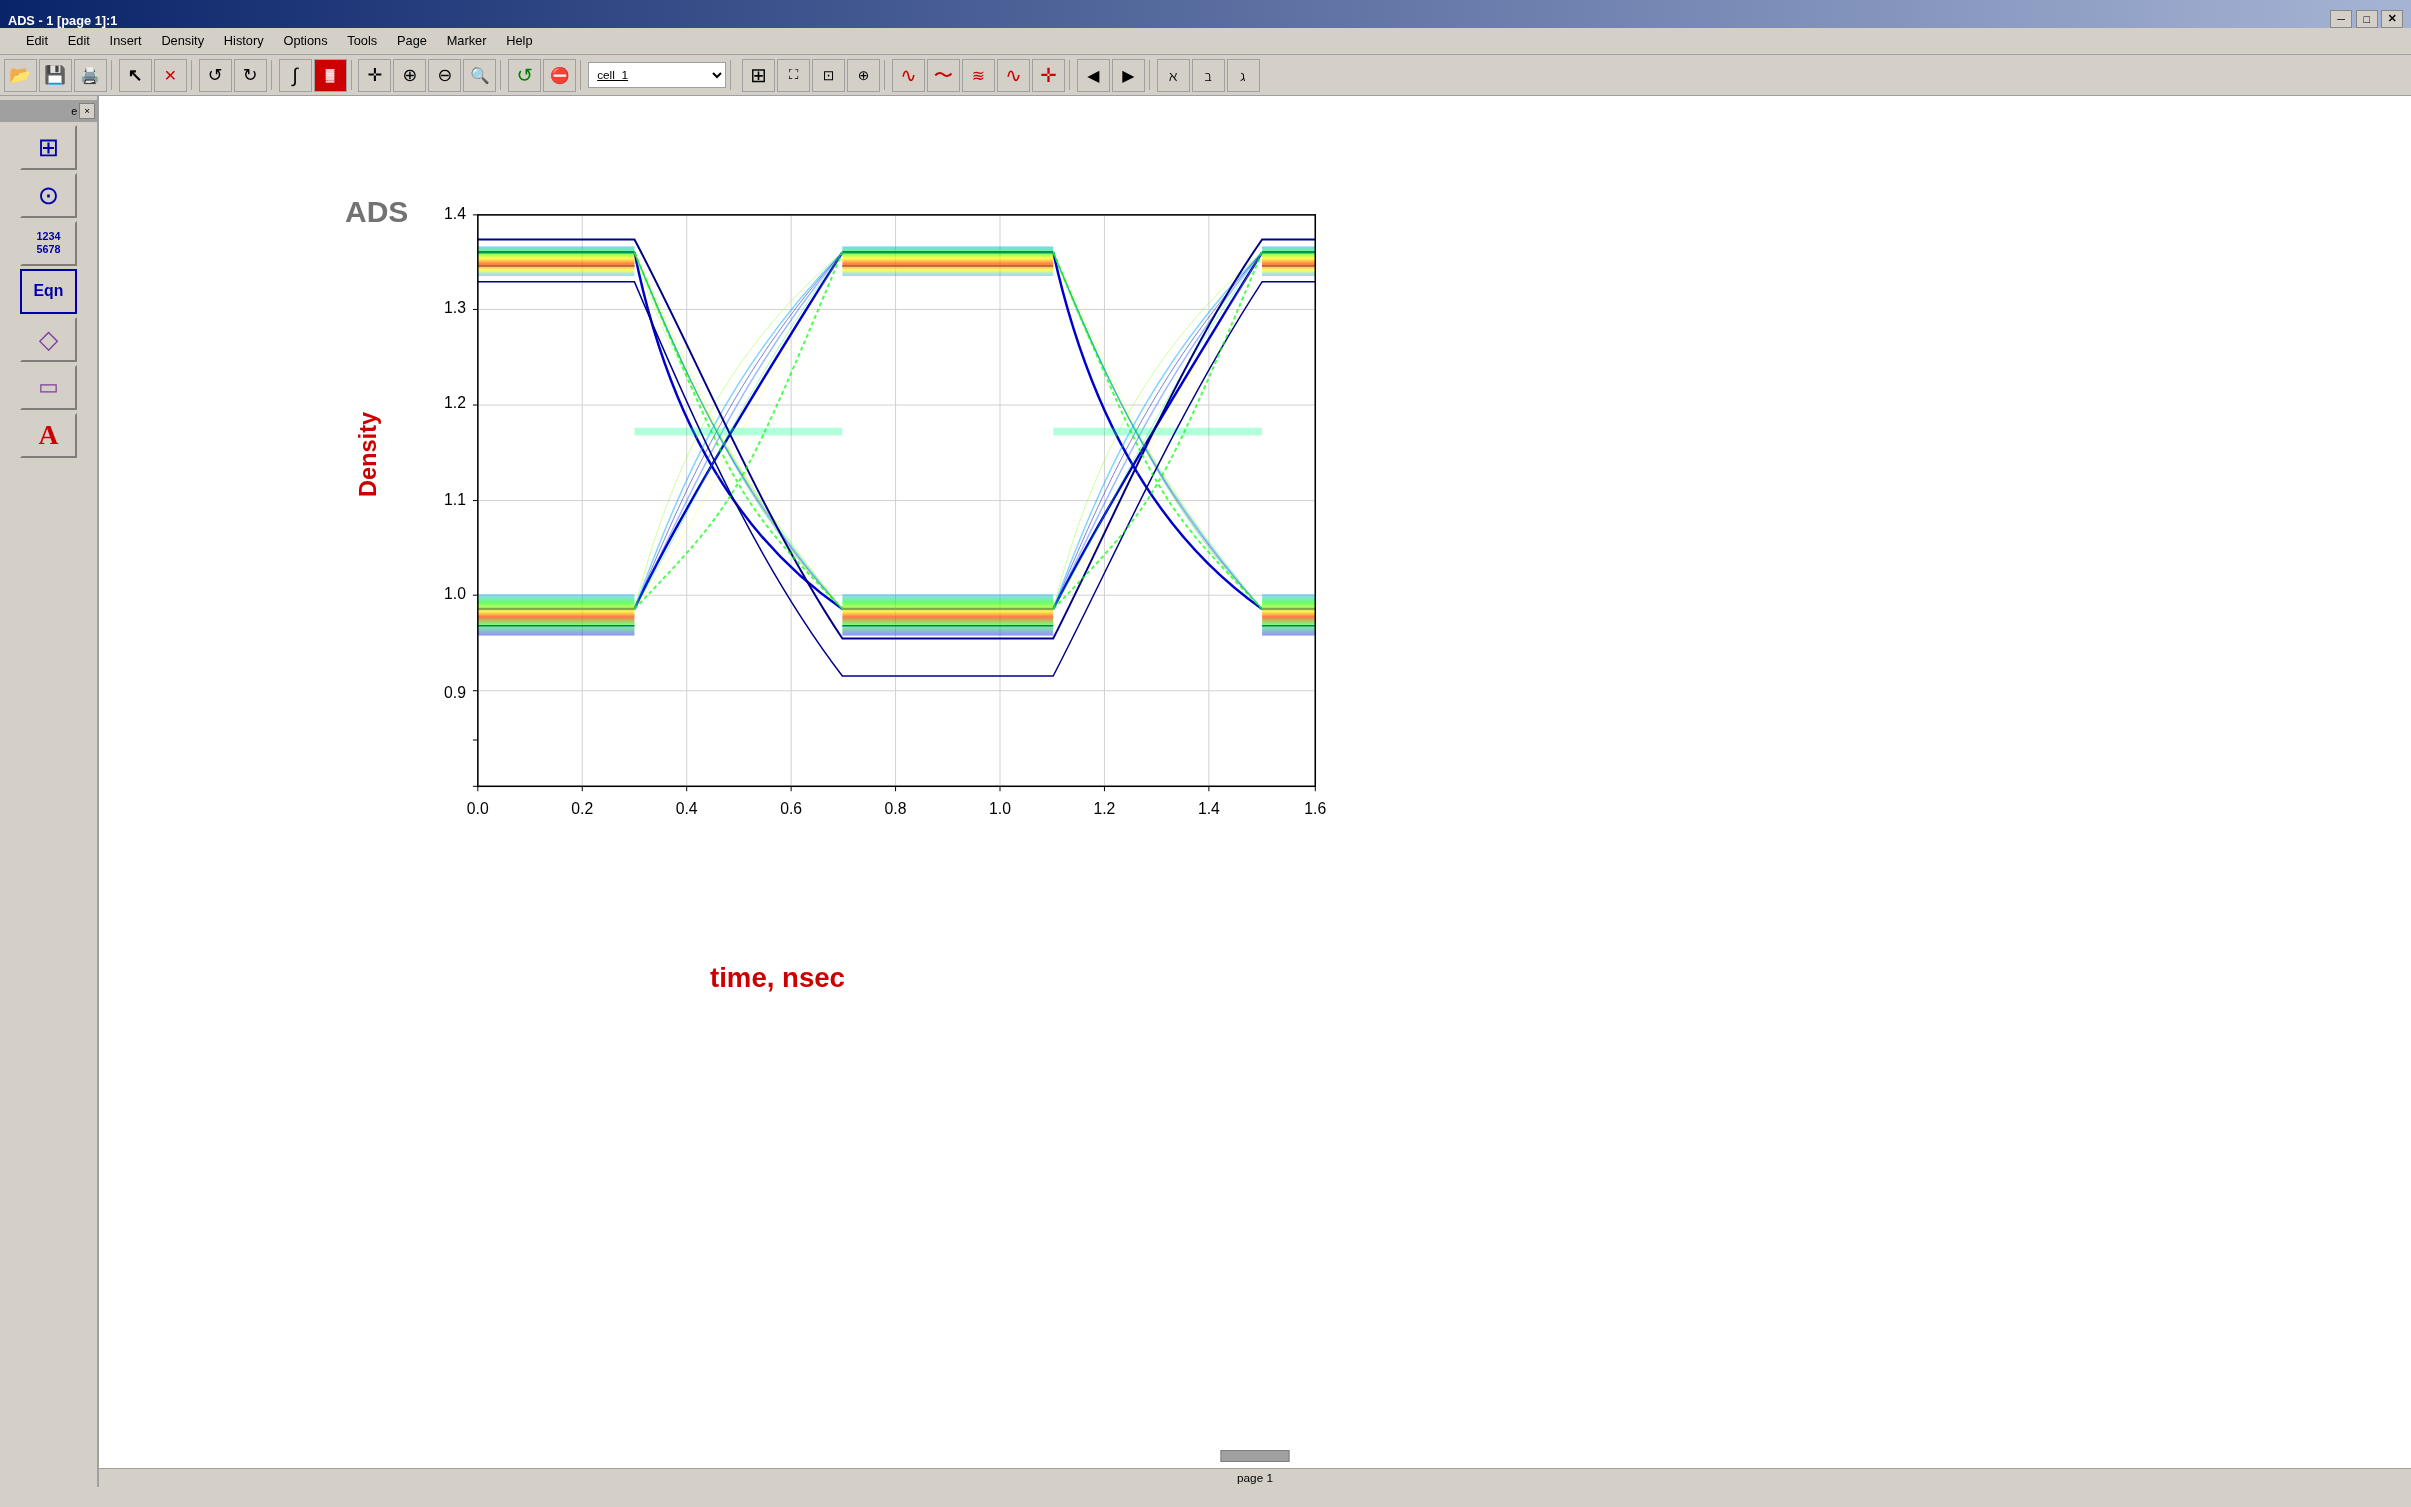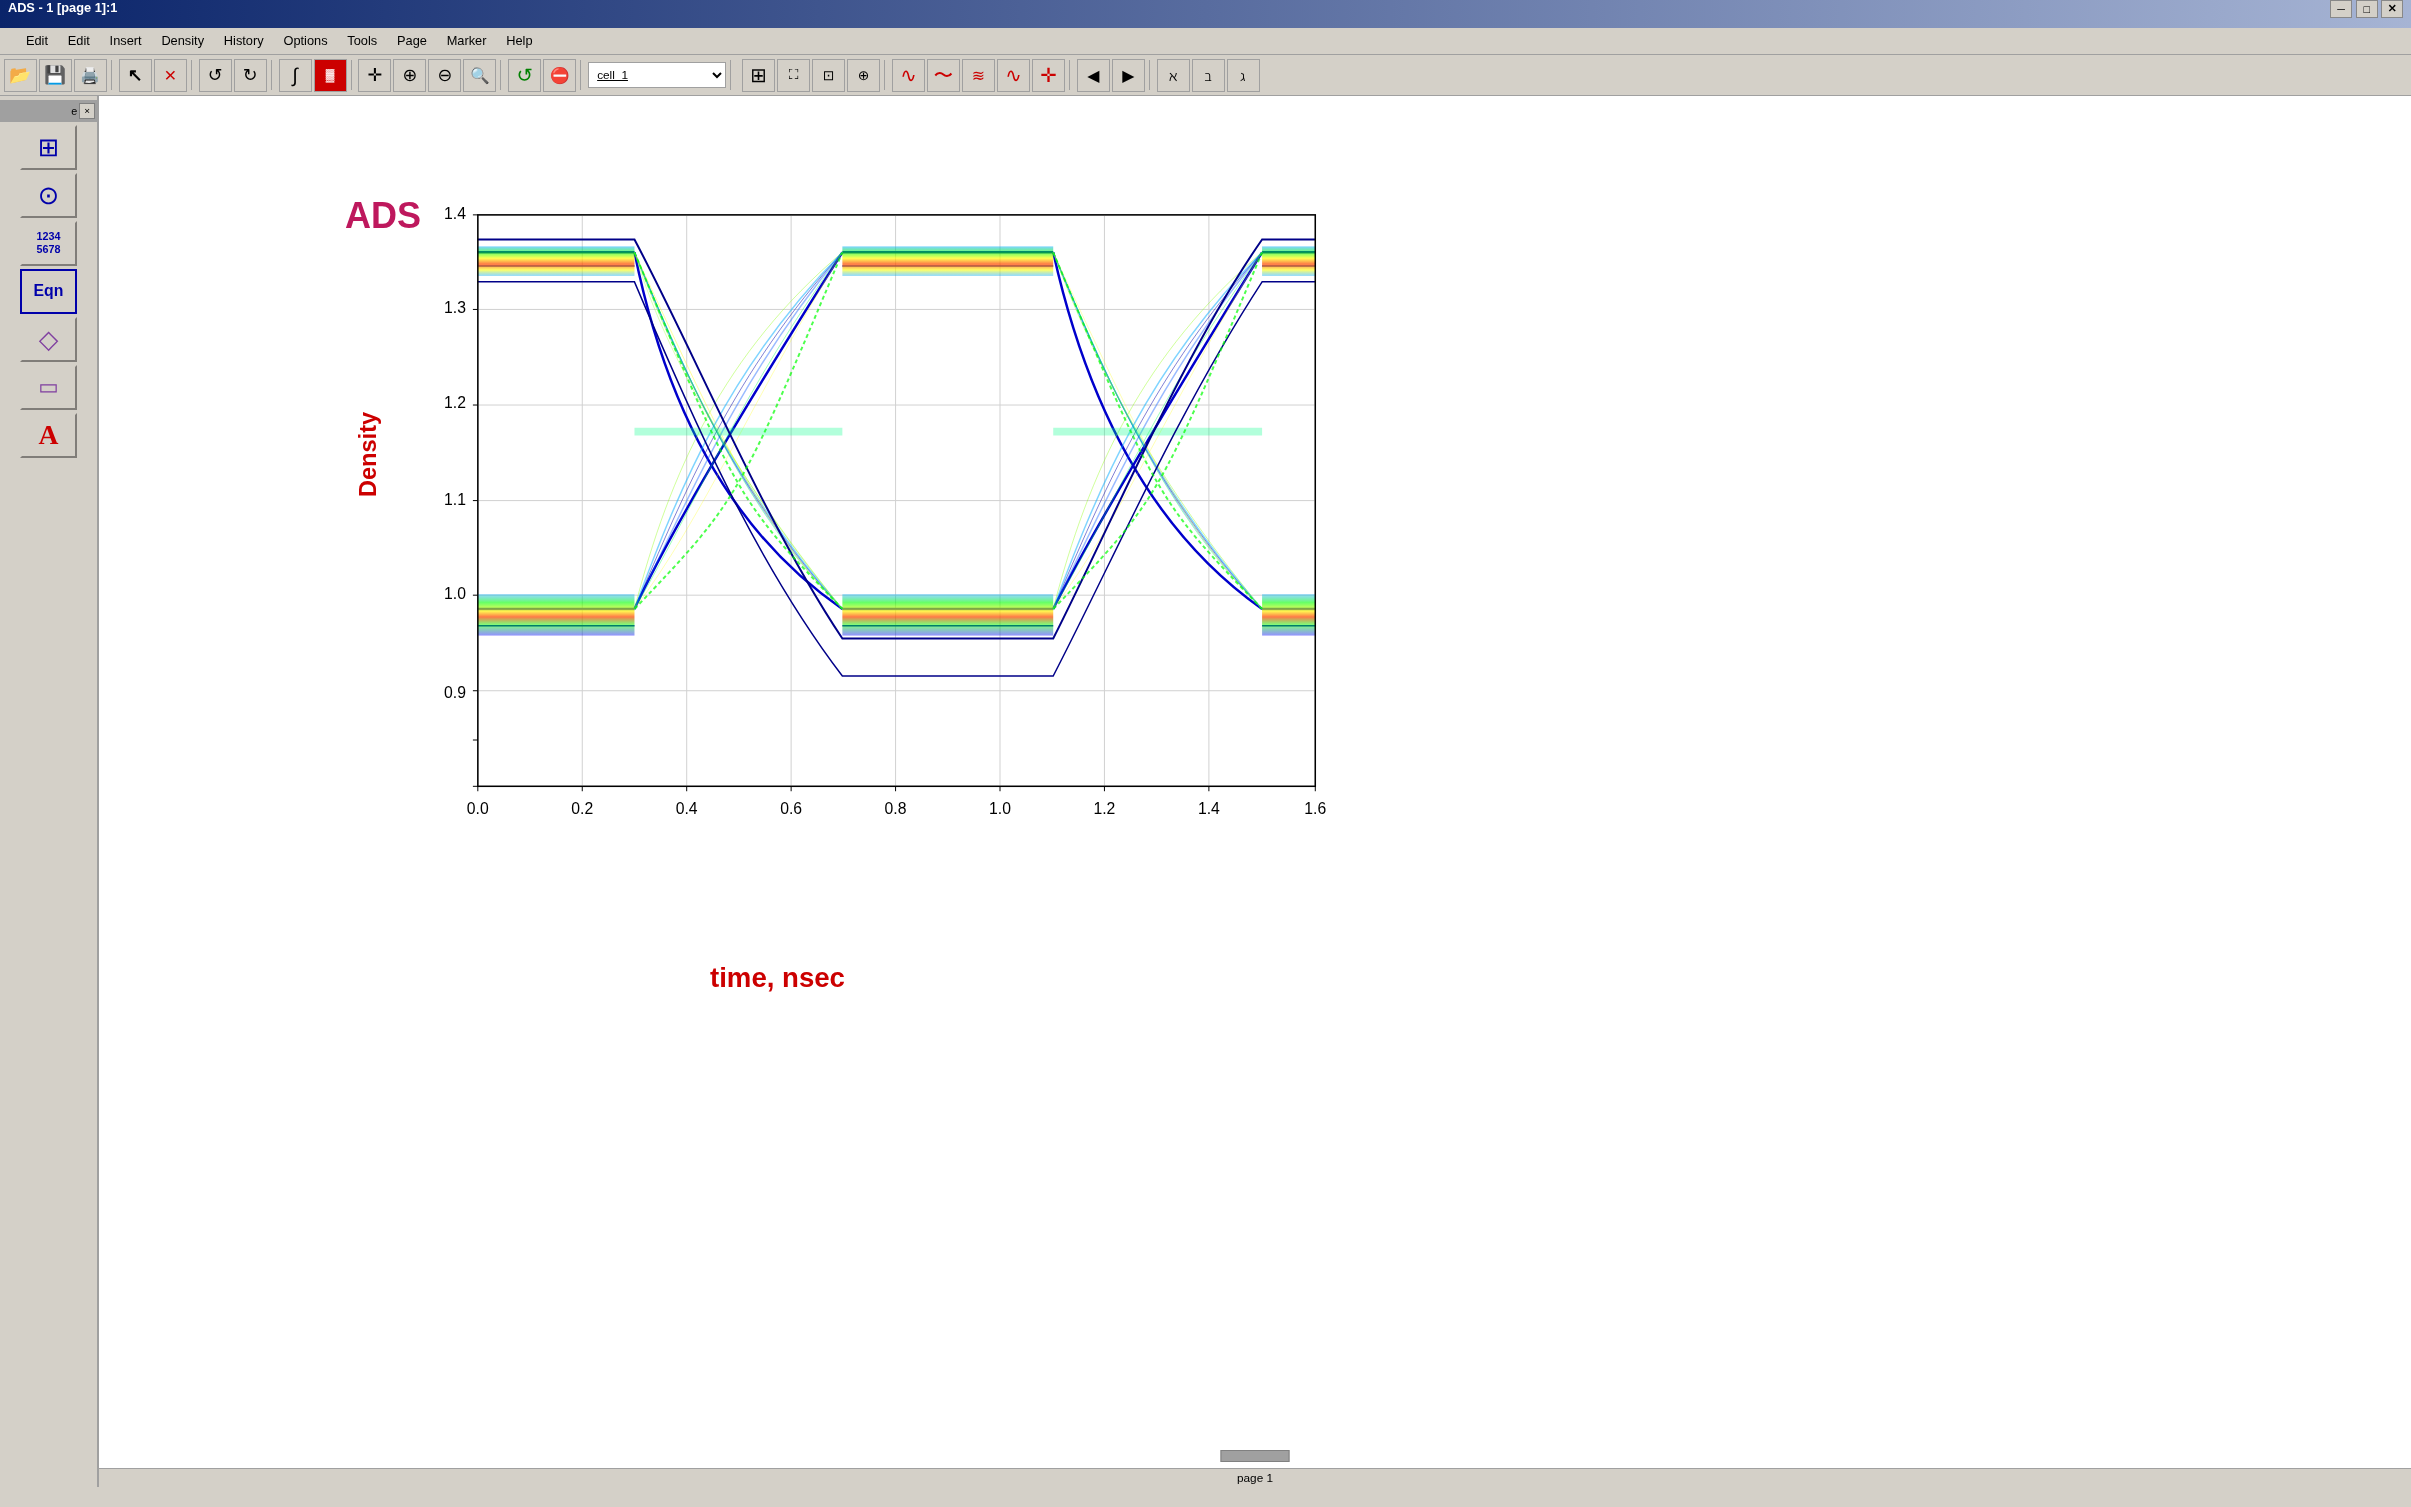--- a/index.html
+++ b/index.html
@@ -4,21 +4,21 @@
   <style>
     * { margin: 0; padding: 0; box-sizing: border-box; }
     body { width: 2411px; height: 1507px; background: #d4d0c8; font-family: 'Arial', sans-serif; font-size: 12.8px; overflow: hidden; }
 
     
     .title-bar {
       width: 100%;
       height: 27.6px;
       background: linear-gradient(to right, #0a246a, #a6b4d4);
       display: flex;
-      align-items: flex-start;
+      align-items: flex-end;
       justify-content: space-between;
       padding: 0 7.9px;
       color: white;
       font-size: 12.8px;
       font-weight: bold;
     }
     .title-bar-controls { display: flex; gap: 3.9px; }
     .title-bar-btn {
       width: 21.7px; height: 17.7px;
       background: #d4d0c8;
@@ -121,22 +121,22 @@
     .canvas-area {
       flex: 1;
       background: #ffffff;
       position: relative;
       overflow: hidden;
     }
     .chart-title-ads {
       position: absolute;
       top: 99px;
       left: 246px;
-      font-size: 36px;
-      color: #be185d;
+      font-size: 30px;
+      color: #737373;
       font-weight: bold;
     }
     .y-axis-label {
       position: absolute;
       top: 345px;
       left: 227px;
       transform: rotate(-90deg);
       transform-origin: center center;
       font-size: 23.6px;
       color: #cc0000;

